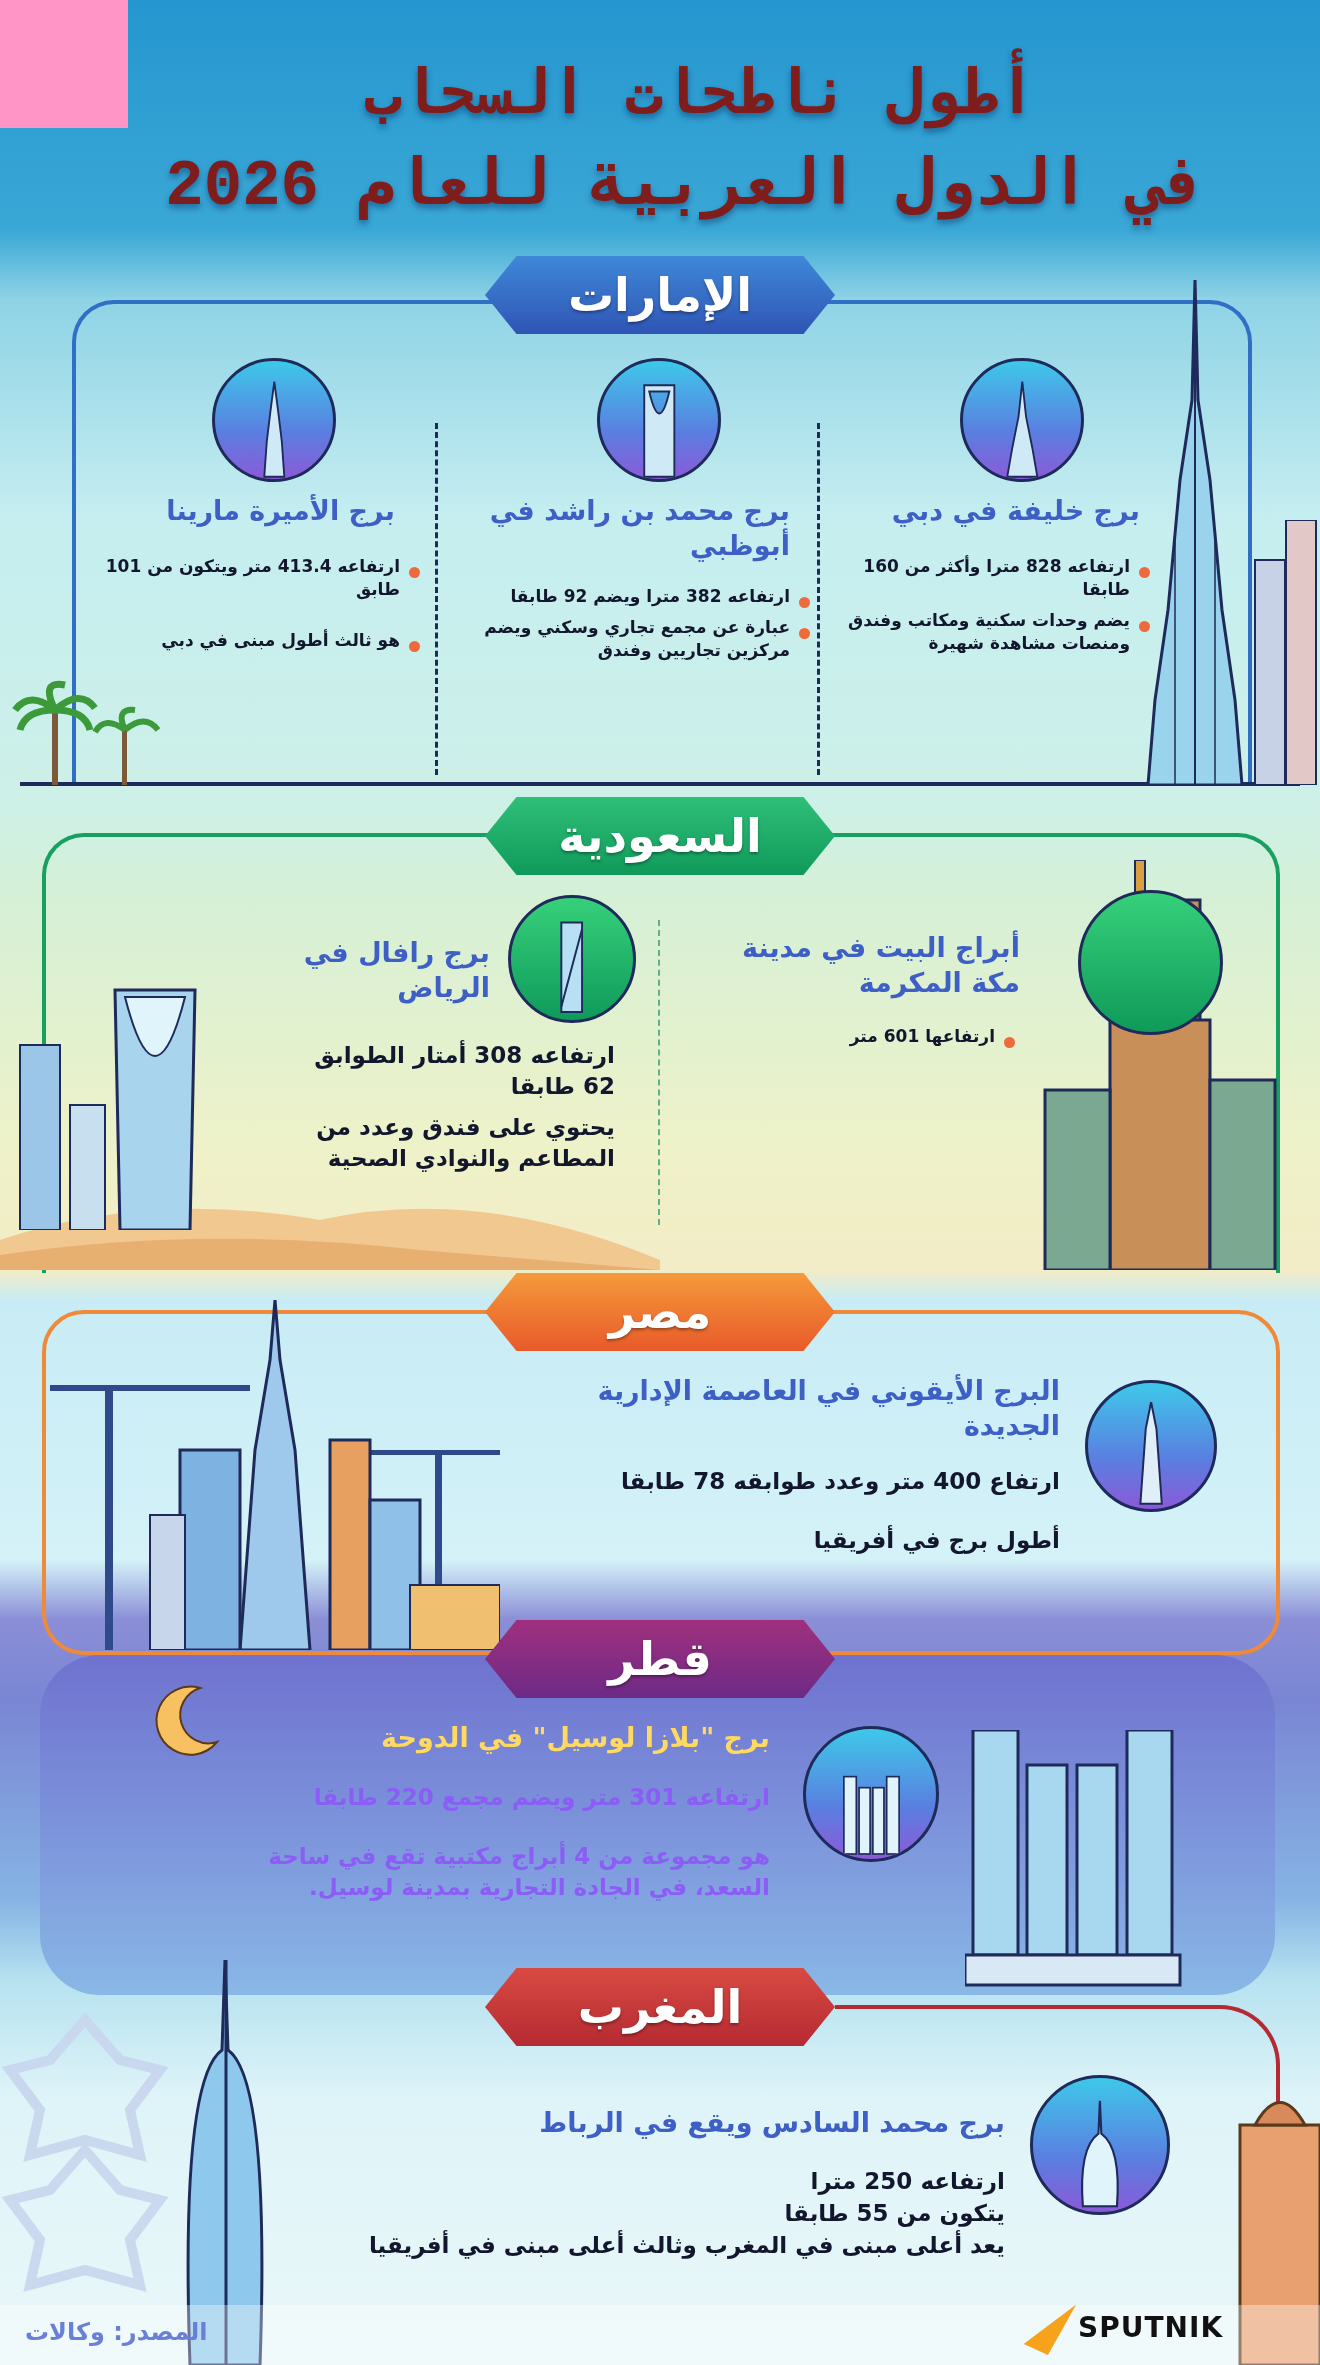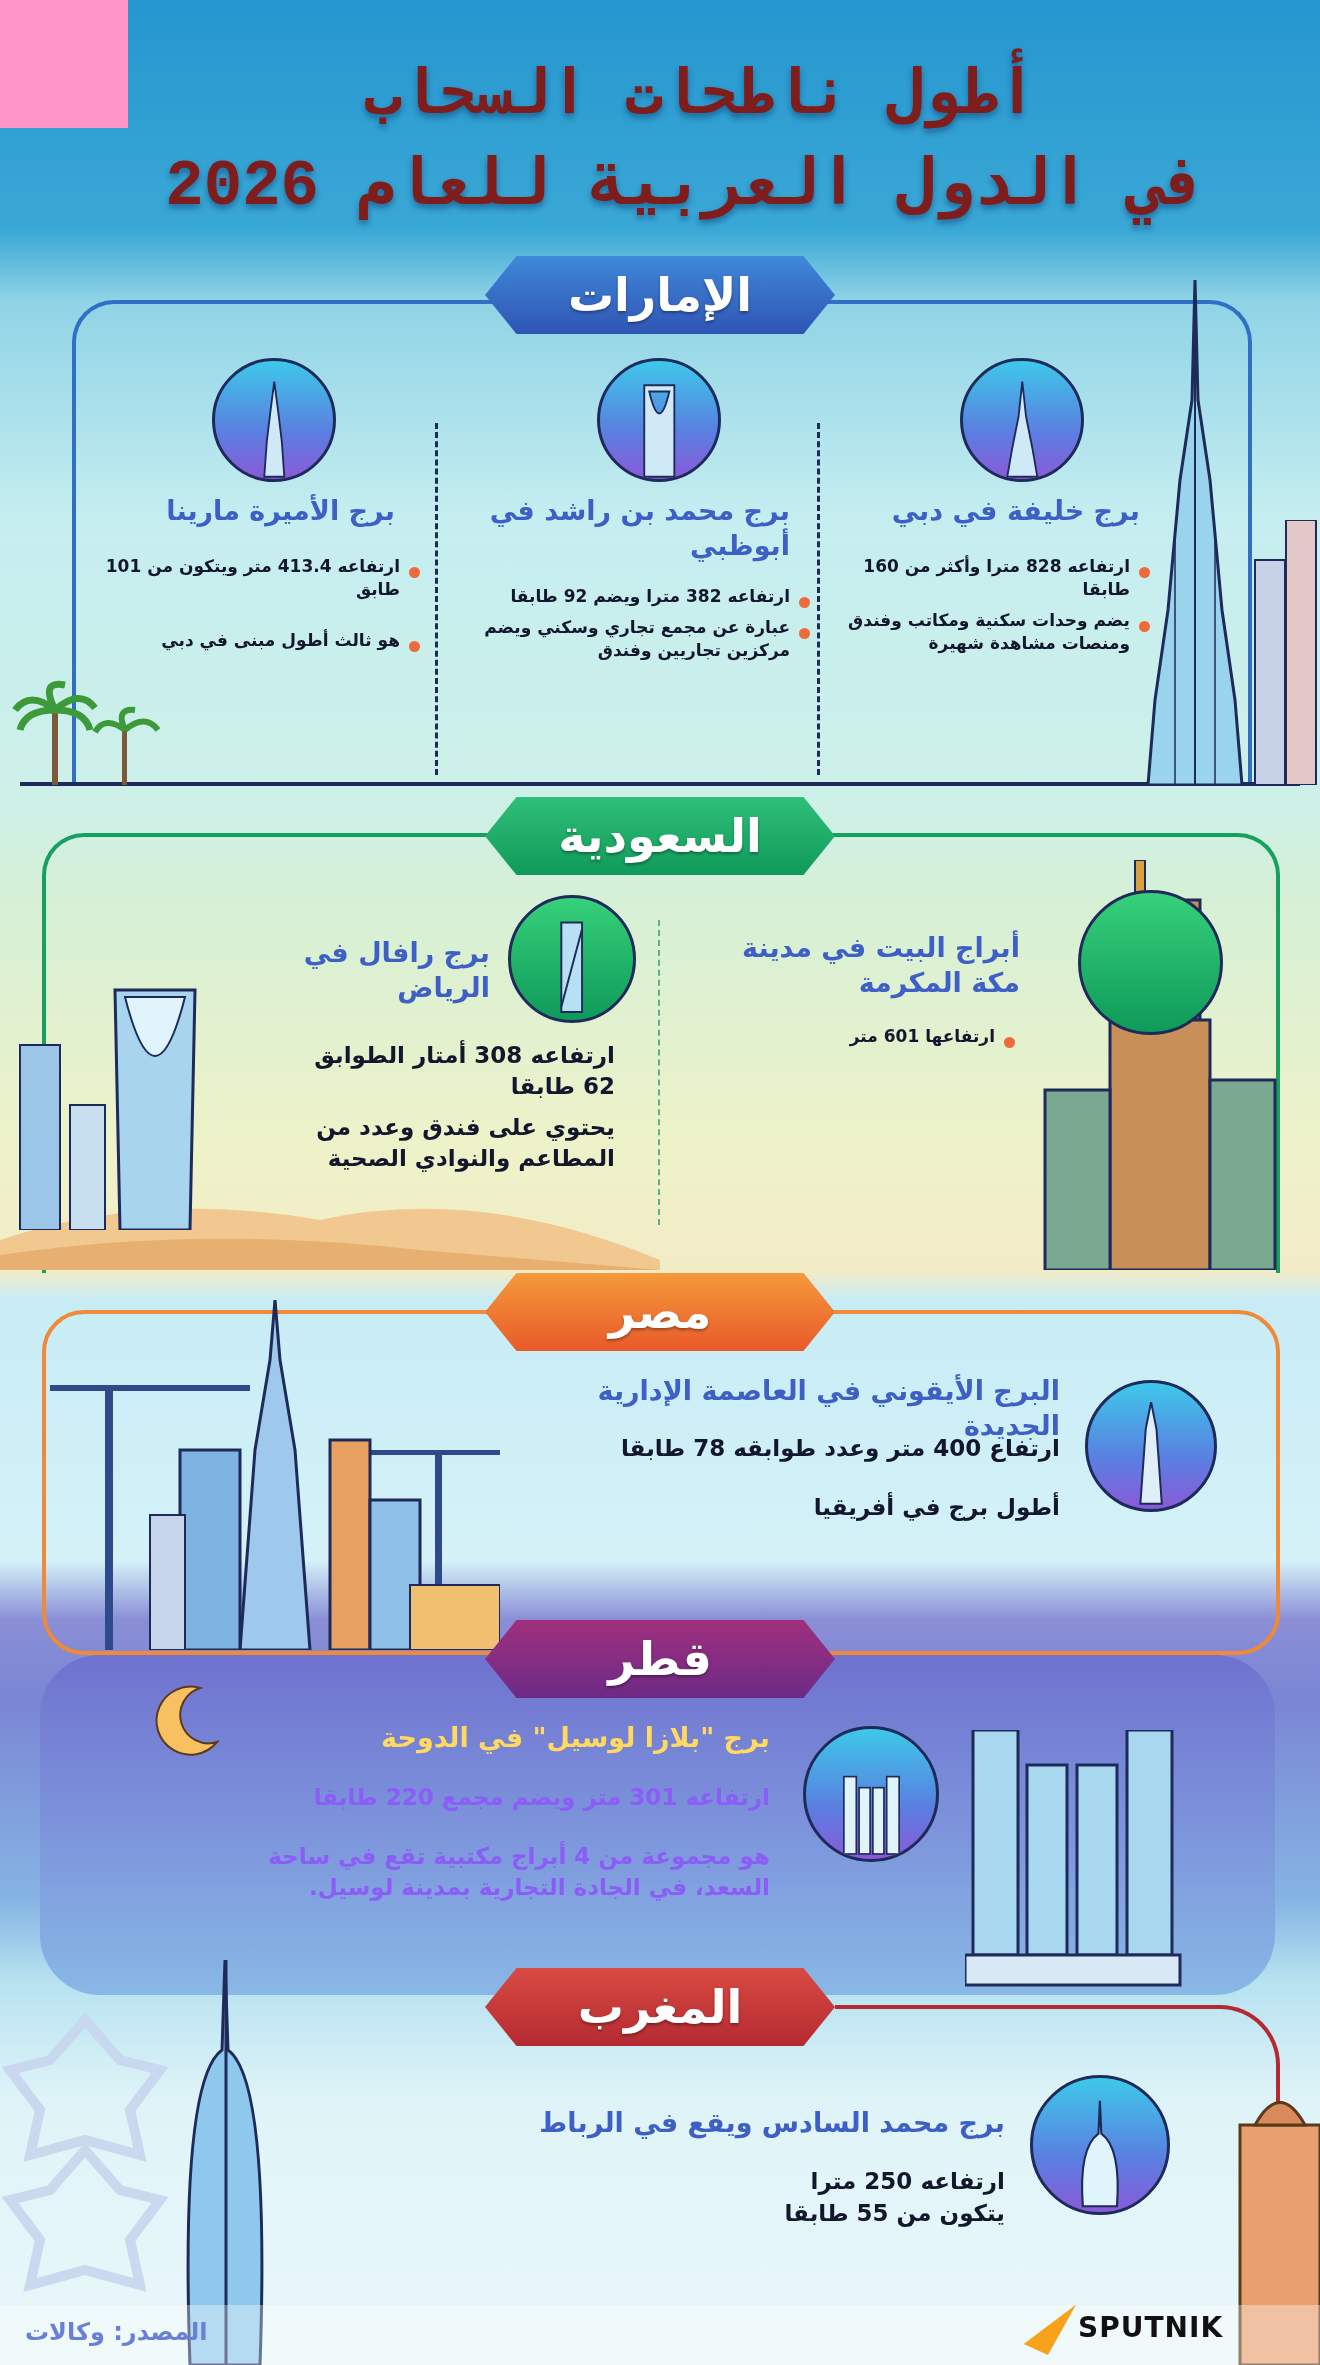--- a/index.html
+++ b/index.html
@@ -192,21 +192,21 @@
   <rect x="400" y="285" width="90" height="65" fill="#f0c070" stroke="#1e2a5a" stroke-width="2"></rect>
 </svg>
 
 <div class="icon-circle" style="left:1085px; top:1380px; width:132px; height:132px;">
   <svg viewBox="0 0 60 80">
       <polygon points="30,0 34,20 38,76 22,76 26,20" fill="#e0eef8" stroke="#1e2a5a" stroke-width="1.5"></polygon>
     </svg>
 </div>
 <div class="bname rtl" style="left:520px; top:1373px; width:540px;">البرج الأيقوني في العاصمة الإدارية الجديدة</div>
 <div class="plain rtl" style="left:520px; top:1433px; width:540px;">
-  <p style="margin-bottom:28px;">ارتفاع 400 متر وعدد طوابقه 78 طابقا</p>
+  <p style="margin-bottom:28px;margin-top:33px;">ارتفاع 400 متر وعدد طوابقه 78 طابقا</p>
   <p>أطول برج في أفريقيا</p>
 </div>
 
 <div class="qatar-panel"></div>
 <div class="banner qat">قطر</div>
 
 <svg class="deco" style="left:145px; top:1680px;" width="80" height="80" viewBox="0 0 80 80">
   <path d="M55,8 A34,34 0 1,0 72,62 A28,28 0 1,1 55,8 Z" fill="#f7c060" stroke="#5a3a1a" stroke-width="2"></path>
 </svg>
 <svg class="deco" style="left:965px; top:1730px;" width="250" height="260" viewBox="0 0 250 260">
@@ -252,20 +252,21 @@
 
 <div class="icon-circle" style="left:1030px; top:2075px; width:140px; height:140px;">
   <svg viewBox="0 0 60 80">
       <path d="M30,2 L31,25 Q45,35 42,76 L18,76 Q15,35 29,25 Z" fill="#e0f4fb" stroke="#1e2a5a" stroke-width="1.5"></path>
     </svg>
 </div>
 <div class="bname rtl" style="left:480px; top:2105px; width:525px;">برج محمد السادس ويقع في الرباط</div>
 <div class="plain rtl" style="left:300px; top:2165px; width:705px; line-height:1.4;">
   <div>ارتفاعه 250 مترا</div>
   <div>يتكون من 55 طابقا</div>
+  <div>يعد أعلى مبنى في المغرب وثالث أعلى مبنى في أفريقيا</div>
 </div>
 
 <div class="footer-strip"></div>
 <div class="source rtl">المصدر: وكالات</div>
 <div class="sputnik">
   <span class="sputnik-mark"></span>
   <span class="sputnik-text">SPUTNIK</span>
 </div>
 
 </body></html>

